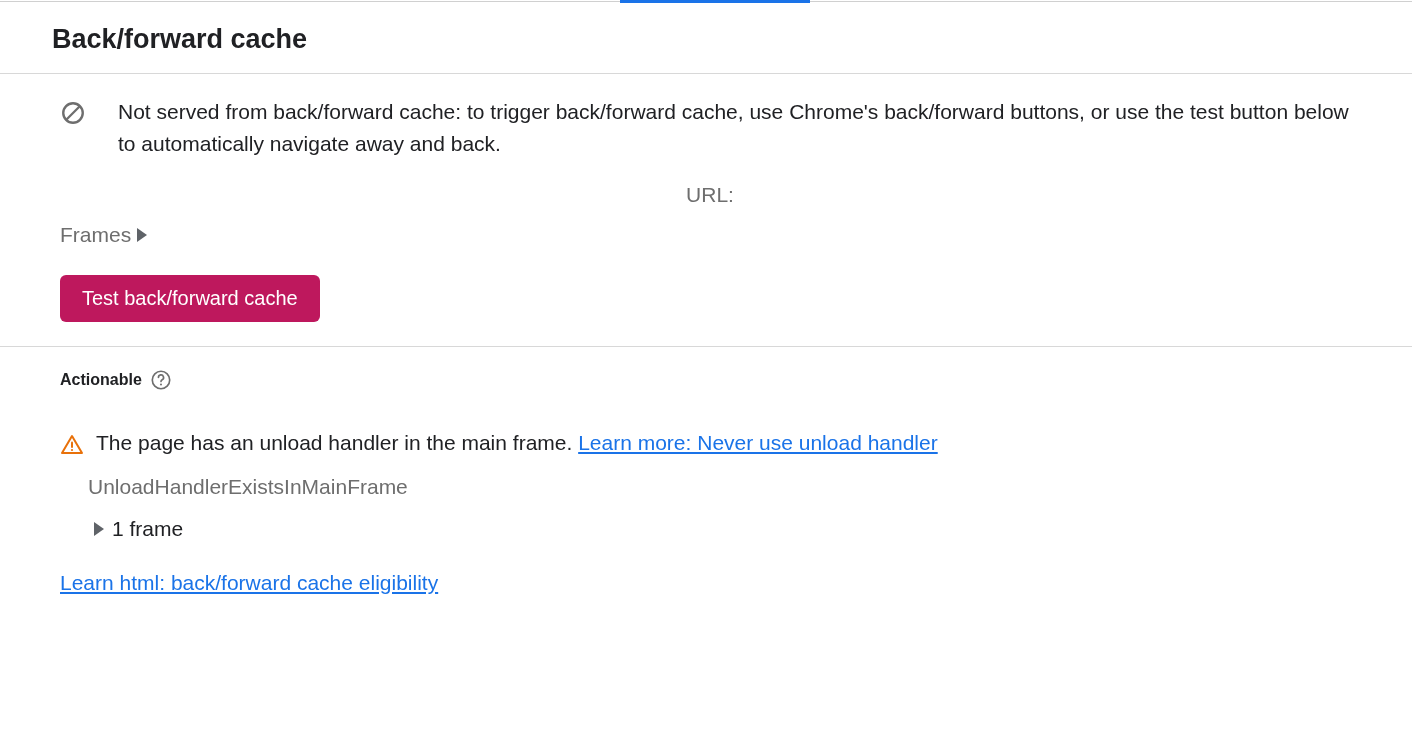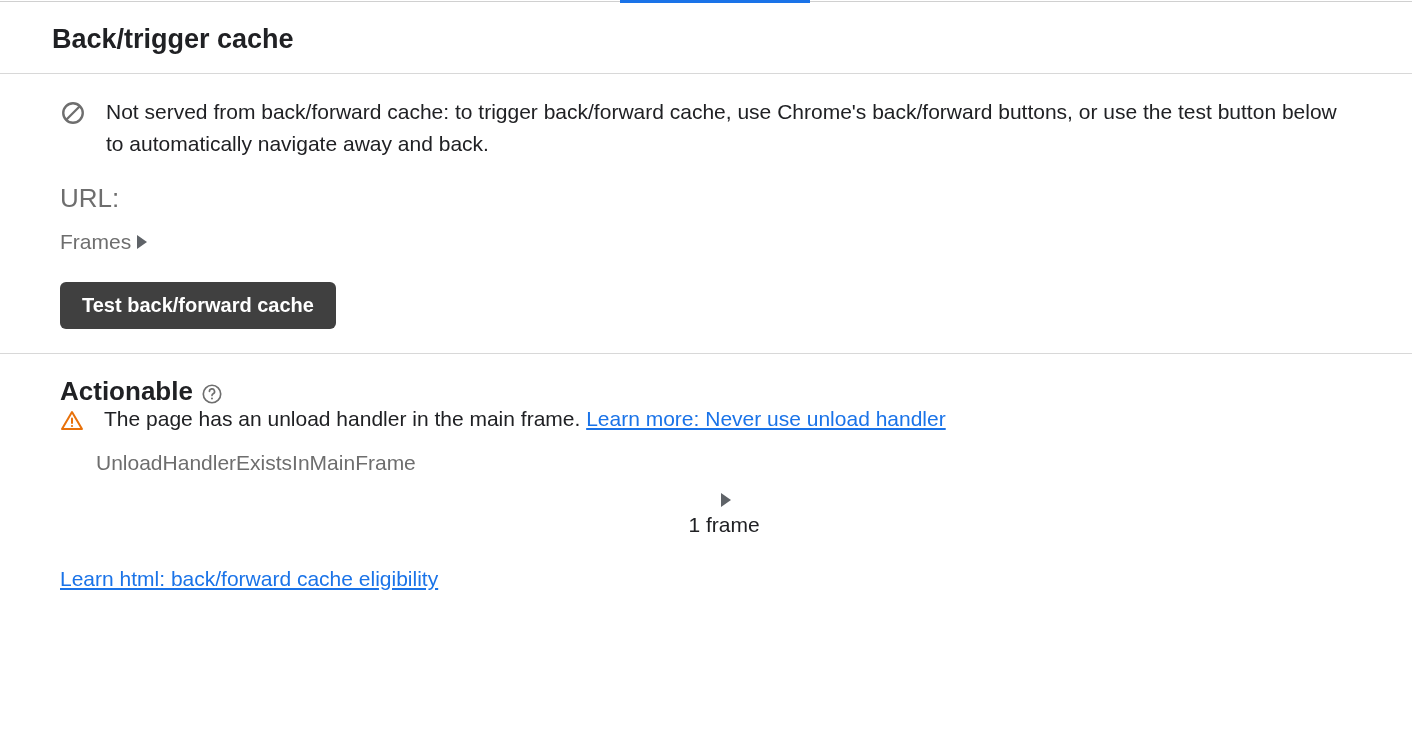--- a/index.html
+++ b/index.html
@@ -38,21 +38,21 @@
     }
     .section-divider {
       border-top: 1px solid #d8d8d8;
     }
     .main-section {
       padding: 22px 52px 24px 60px;
     }
     .info-row {
       display: flex;
       align-items: flex-start;
-      gap: 20px;
+      gap: 32px;
       margin-bottom: 24px;
     }
     .blocked-icon {
       flex-shrink: 0;
       width: 26px;
       height: 26px;
       display: flex;
       align-items: center;
       justify-content: center;
       margin-top: 4px;
@@ -60,21 +60,22 @@
     .info-text {
       font-size: 21px;
       line-height: 1.5;
       color: #202124;
     }
     .field-row {
       display: flex;
       align-items: center;
       gap: 10px;
       margin-bottom: 16px;
-      font-size: 26px;
+      font-size: 21px;
+      justify-content: center;
     }
     .field-label {
       color: #6e6e6e;
     }
     .field-value {
       color: #202124;
     }
     .frames-row {
       display: flex;
       align-items: center;
@@ -86,96 +87,96 @@
       width: 0;
       height: 0;
       border-top: 7px solid transparent;
       border-bottom: 7px solid transparent;
       border-left: 10px solid #5f6368;
       display: inline-block;
       margin-left: 6px;
       margin-right: 2px;
     }
     .primary-button {
-      background: #404040;
+      background: #be185d;
       color: #fff;
       border: none;
       padding: 12px 22px;
       font-size: 20px;
-      font-weight: 700;
+      font-weight: 400;
       border-radius: 6px;
       cursor: pointer;
     }
     .actionable-section {
       padding: 22px 60px 20px 60px;
     }
     .actionable-heading {
       display: flex;
       align-items: center;
       gap: 8px;
-      font-size: 26px;
+      font-size: 16px;
       font-weight: 700;
       color: #202124;
+      margin-bottom: 40px;
     }
     .help-icon {
       width: 22px;
       height: 22px;
       flex-shrink: 0;
     }
     .issue-row {
       display: flex;
       align-items: flex-start;
-      gap: 20px;
+      gap: 12px;
       margin-bottom: 18px;
     }
     .warning-icon {
       flex-shrink: 0;
       width: 24px;
       height: 24px;
       margin-top: 2px;
     }
     .issue-text {
       font-size: 21px;
       color: #202124;
     }
     .issue-detail-block {
-      margin-left: 36px;
+      margin-left: 28px;
     }
     .issue-code {
       font-size: 21px;
       color: #6e6e6e;
       margin-bottom: 18px;
     }
     .frame-expand-row {
       display: flex;
       align-items: center;
       gap: 6px;
       font-size: 21px;
       color: #202124;
       margin-bottom: 30px;
-      flex-direction: column;
     }
     .link {
       color: #1a73e8;
       text-decoration: underline;
       cursor: pointer;
     }
     .bottom-link {
       font-size: 21px;
     }
   </style>
 </head>
 <body>
 
 <div class="top-divider">
   <div class="tab-indicator"></div>
 </div>
 
 <div class="header">
-  <h1>Back/trigger cache</h1>
+  <h1>Back/forward cache</h1>
 </div>
 
 <div class="section-divider"></div>
 
 <div class="main-section">
 
   <div class="info-row">
     <span class="blocked-icon">
       <svg viewBox="0 0 24 24" width="26" height="26" fill="none" stroke="#6e6e6e" stroke-width="2.2">
         <circle cx="12" cy="12" r="9"></circle>

